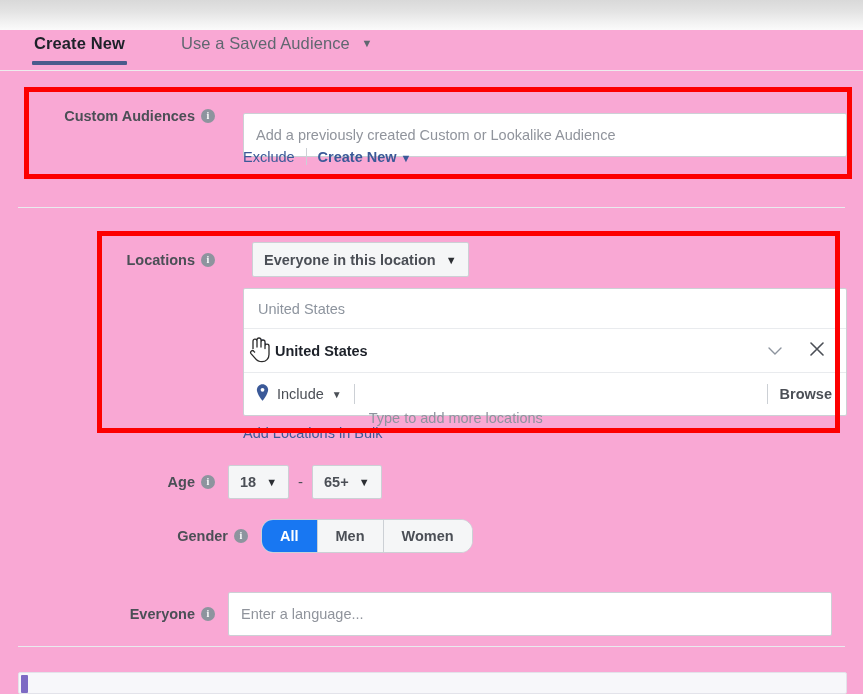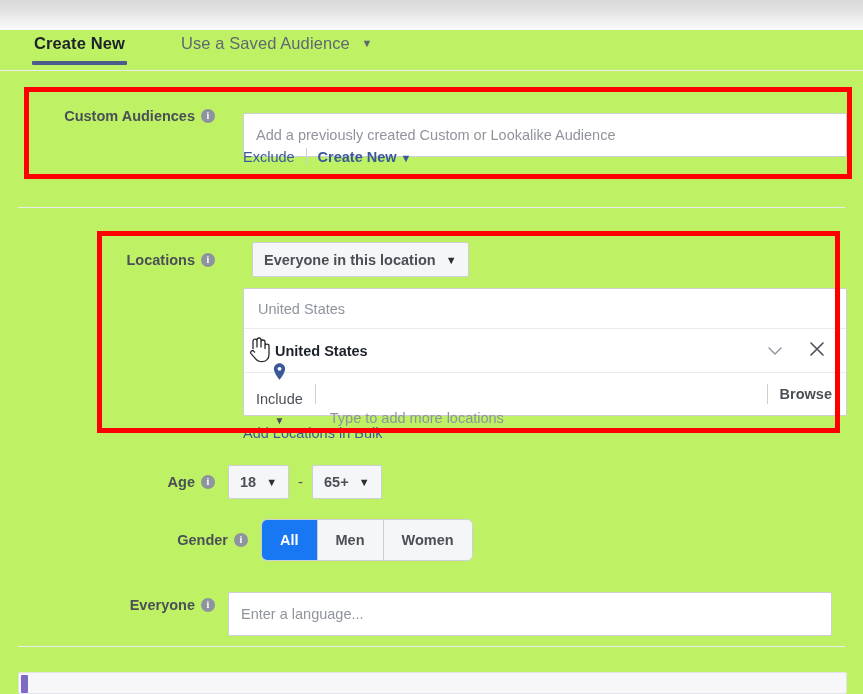--- a/index.html
+++ b/index.html
@@ -5,21 +5,21 @@
   * { box-sizing: border-box; margin: 0; padding: 0; }
   html, body {
     width: 863px; height: 694px;
     font-family: "Liberation Sans", sans-serif;
     background: #ffffff;
     overflow: hidden;
   }
   #page {
     position: relative;
     width: 863px; height: 694px;
-    background: #bef264;
+    background: #f9a8d4;
     padding-left: 39px;
   }
   
   .top-gradient {
     position: absolute; left: 0; top: 0; width: 863px; height: 30px;
     background: linear-gradient(to bottom, #d9d9d9 0%, #e4e4e4 40%, #f2f2f2 75%, #fbfbfb 100%);
   }
 
   
   .tabs {
@@ -41,21 +41,21 @@
 
   .hr {
     position: absolute; left: 18px; width: 827px; height: 1px;
     background: #e9ebee;
   }
   #hr-top { top: 70px; left: 0; width: 863px; background:#ededed;}
   #hr-1 { top: 207px; }
   #hr-2 { top: 646px; }
 
   
-  .row { position: absolute; display: flex; align-items: center; }
+  .row { position: absolute; display: flex; align-items: flex-end; }
   .lbl {
     font-size: 14.5px; font-weight: bold; color: #4b4f56;
     text-align: right; white-space: nowrap;
     display: flex; align-items: center; justify-content: flex-end; gap: 6px;
   }
   .info {
     display: inline-flex; align-items: center; justify-content: center;
     width: 14px; height: 14px; border-radius: 50%;
     background: #8d949e; color: #fff; font-size: 10px; font-weight: bold;
     font-family: "Liberation Serif", serif; line-height: 1;
@@ -105,21 +105,21 @@
     border-bottom: 1px solid #e9ebee; background: #fff; gap: 8px;
   }
   .loc-item .name { font-size: 14.5px; font-weight: bold; color: #1d2129; flex: 1; }
   .chev, .xbtn { color: #8d949e; font-size: 15px; padding: 0 10px; }
   .xbtn { font-size: 17px; color:#4b4f56;}
   .loc-foot {
     height: 42px; display: flex; align-items: center; padding: 0 0 0 12px; gap: 0;
   }
   .loc-foot .inc {
     display: flex; align-items: center; gap: 8px;
-    font-size: 14.5px; color: #4b4f56; padding-right: 12px; flex-direction: column;
+    font-size: 14.5px; color: #4b4f56; padding-right: 12px;
   }
   .vsep { width: 1px; height: 20px; background: #ccd0d5; }
   .loc-foot .typein {
     flex: 1; font-size: 14.5px; color: #8d949e; padding-left: 14px; margin-top: 48px;
   }
   .browse { font-size: 14.5px; font-weight: bold; color: #4b4f56; padding: 0 14px 0 12px; }
 
   
   .pin { flex: none; }
 
@@ -129,22 +129,22 @@
   
   #age-row { left: 0; top: 465px; }
   
   #gender-row { left: 0; top: 519px; margin-left: 33px; }
   #lang-row { left: 0; top: 573px; }
 
   .labelcol { width: 228px; padding-right: 13px; }
   .labelcol .lbl { height: 34px; }
 
   .seg {
-    display: flex; border: 1px solid #ccd0d5; border-radius: 6px; overflow: hidden;
-    height: 42px; background:#f5f6f7;
+    display: flex; border: 1px solid #ccd0d5; border-radius: 12px; overflow: hidden;
+    height: 34px; background:#f5f6f7;
   }
   .seg .opt {
     font-size: 14.5px; font-weight: bold; color: #4b4f56;
     display: flex; align-items: center; justify-content: center;
     padding: 0 18px; border-right: 1px solid #ccd0d5; background:#f5f6f7;
   }
   .seg .opt:last-child { border-right: none; }
   .seg .opt.sel { background: #1877f2; color: #fff; }
 
   .dash { font-size: 15px; color: #4b4f56; padding: 0 9px; line-height: 34px; }

